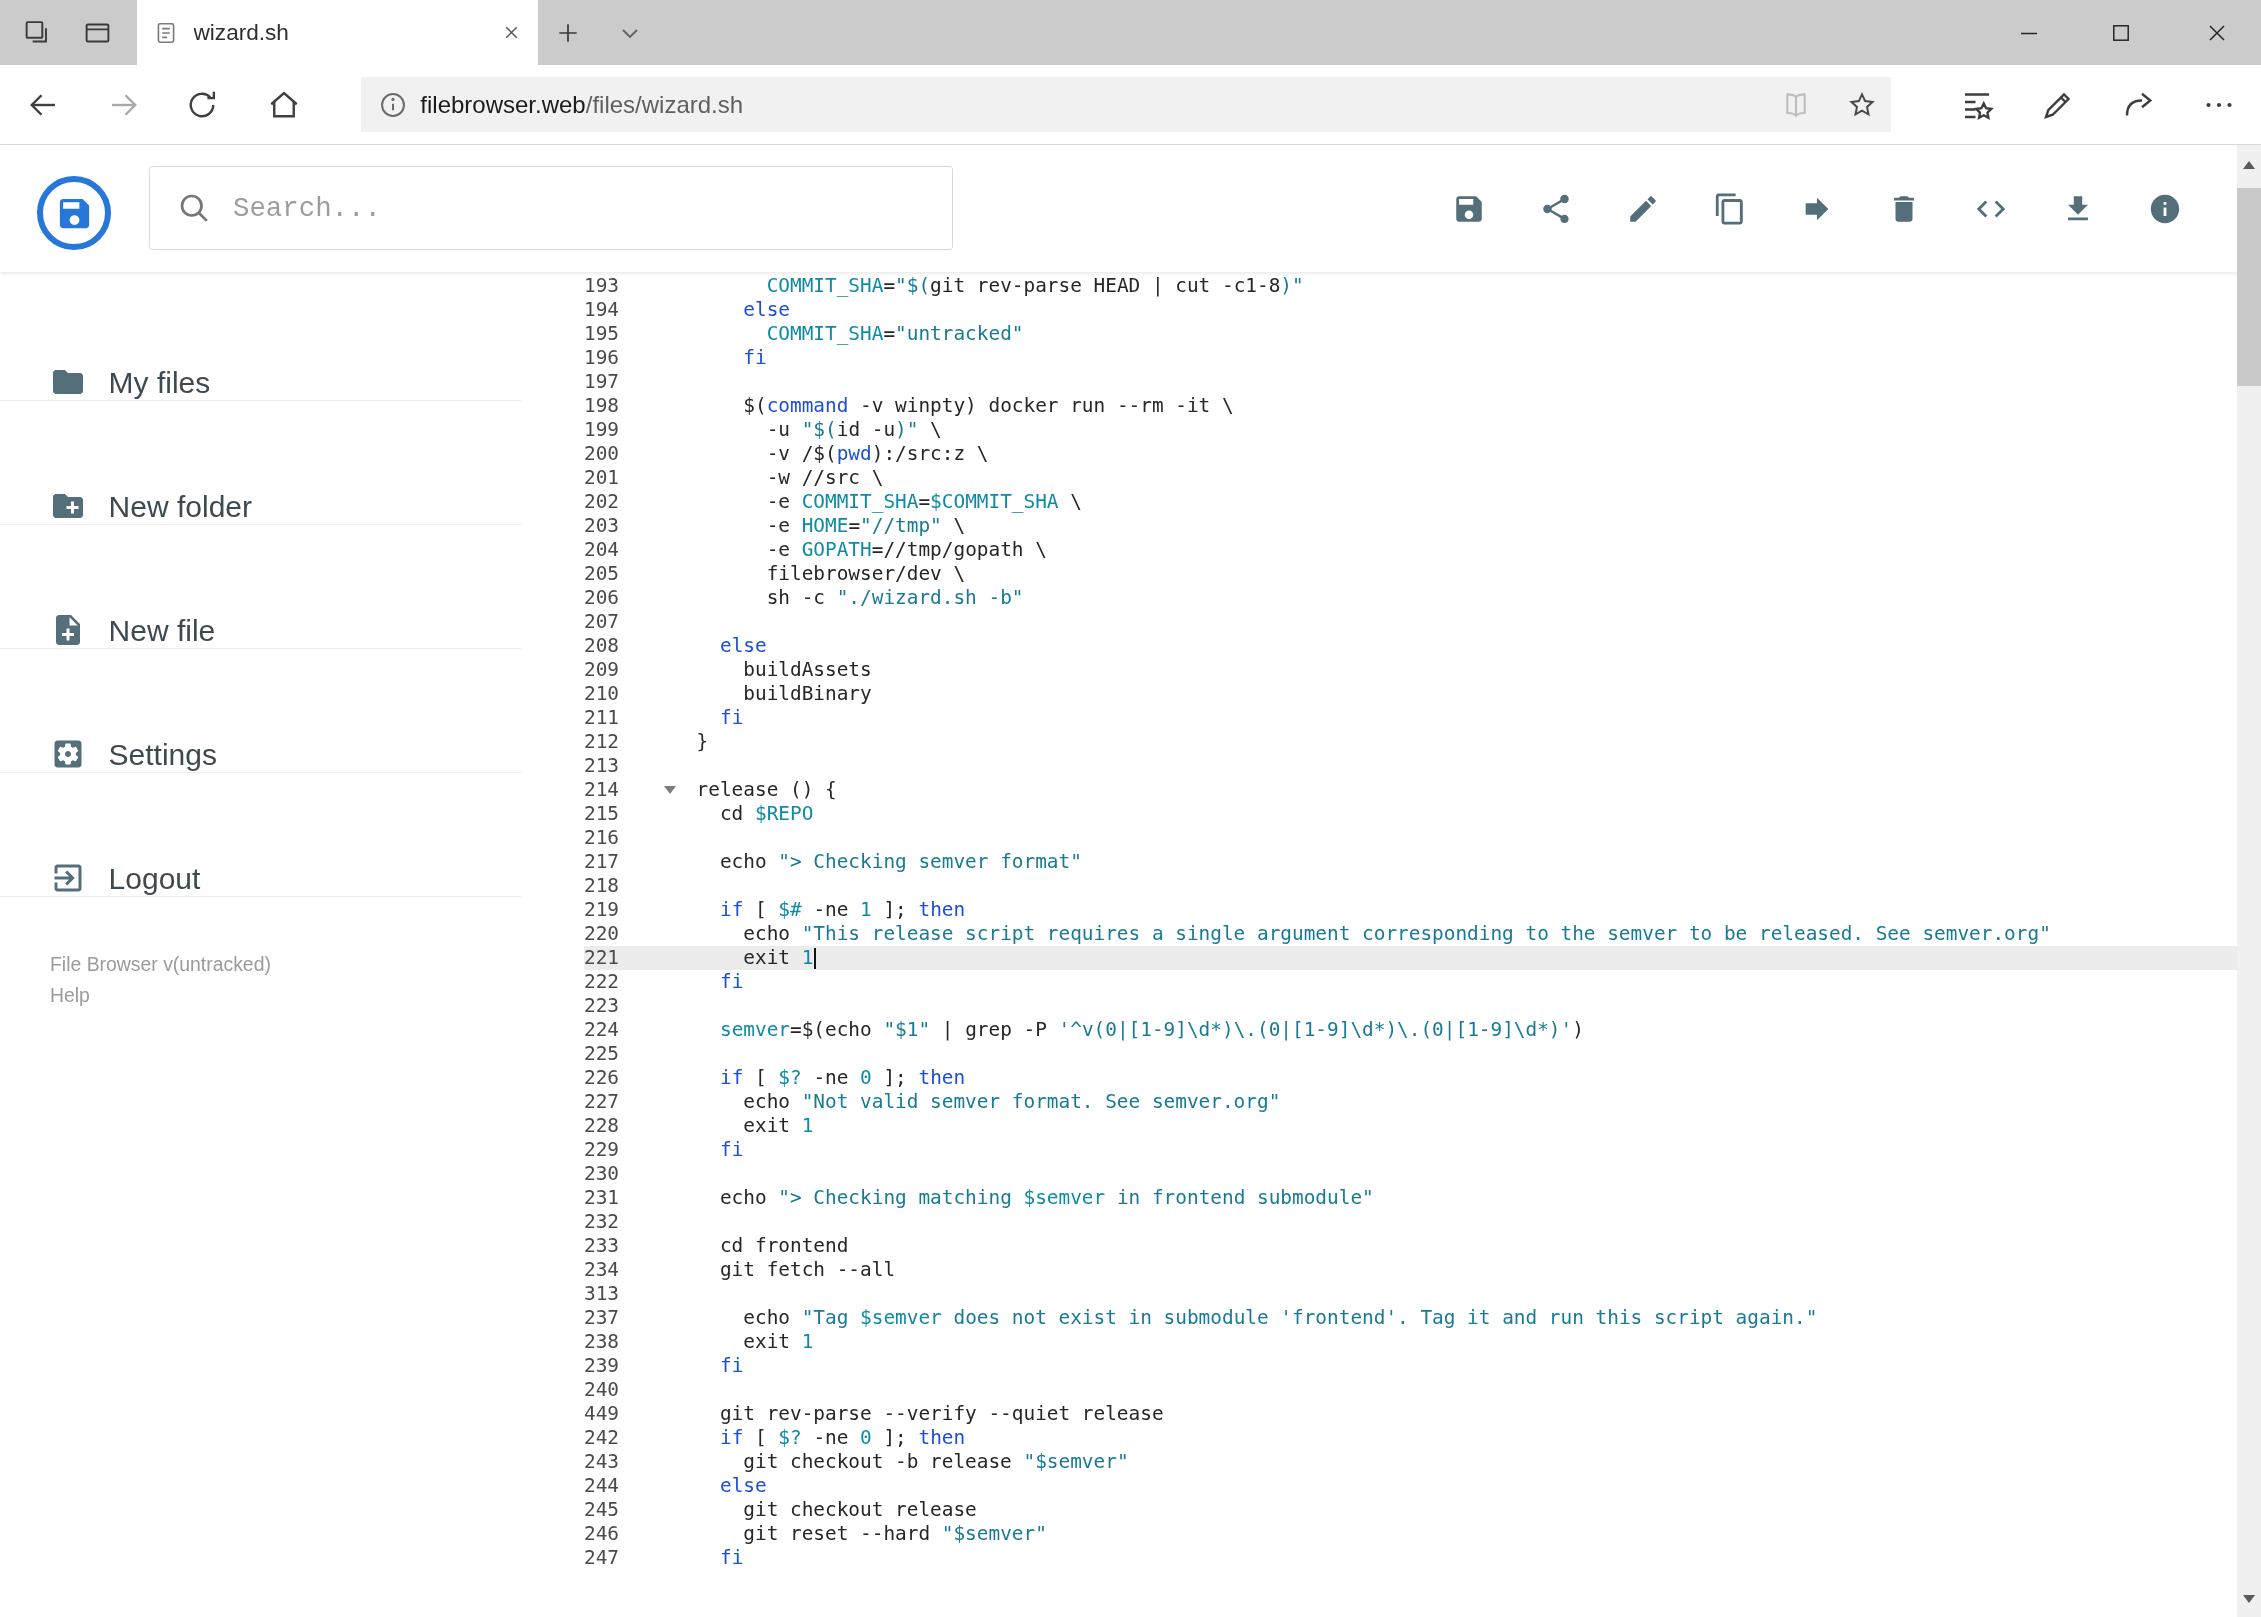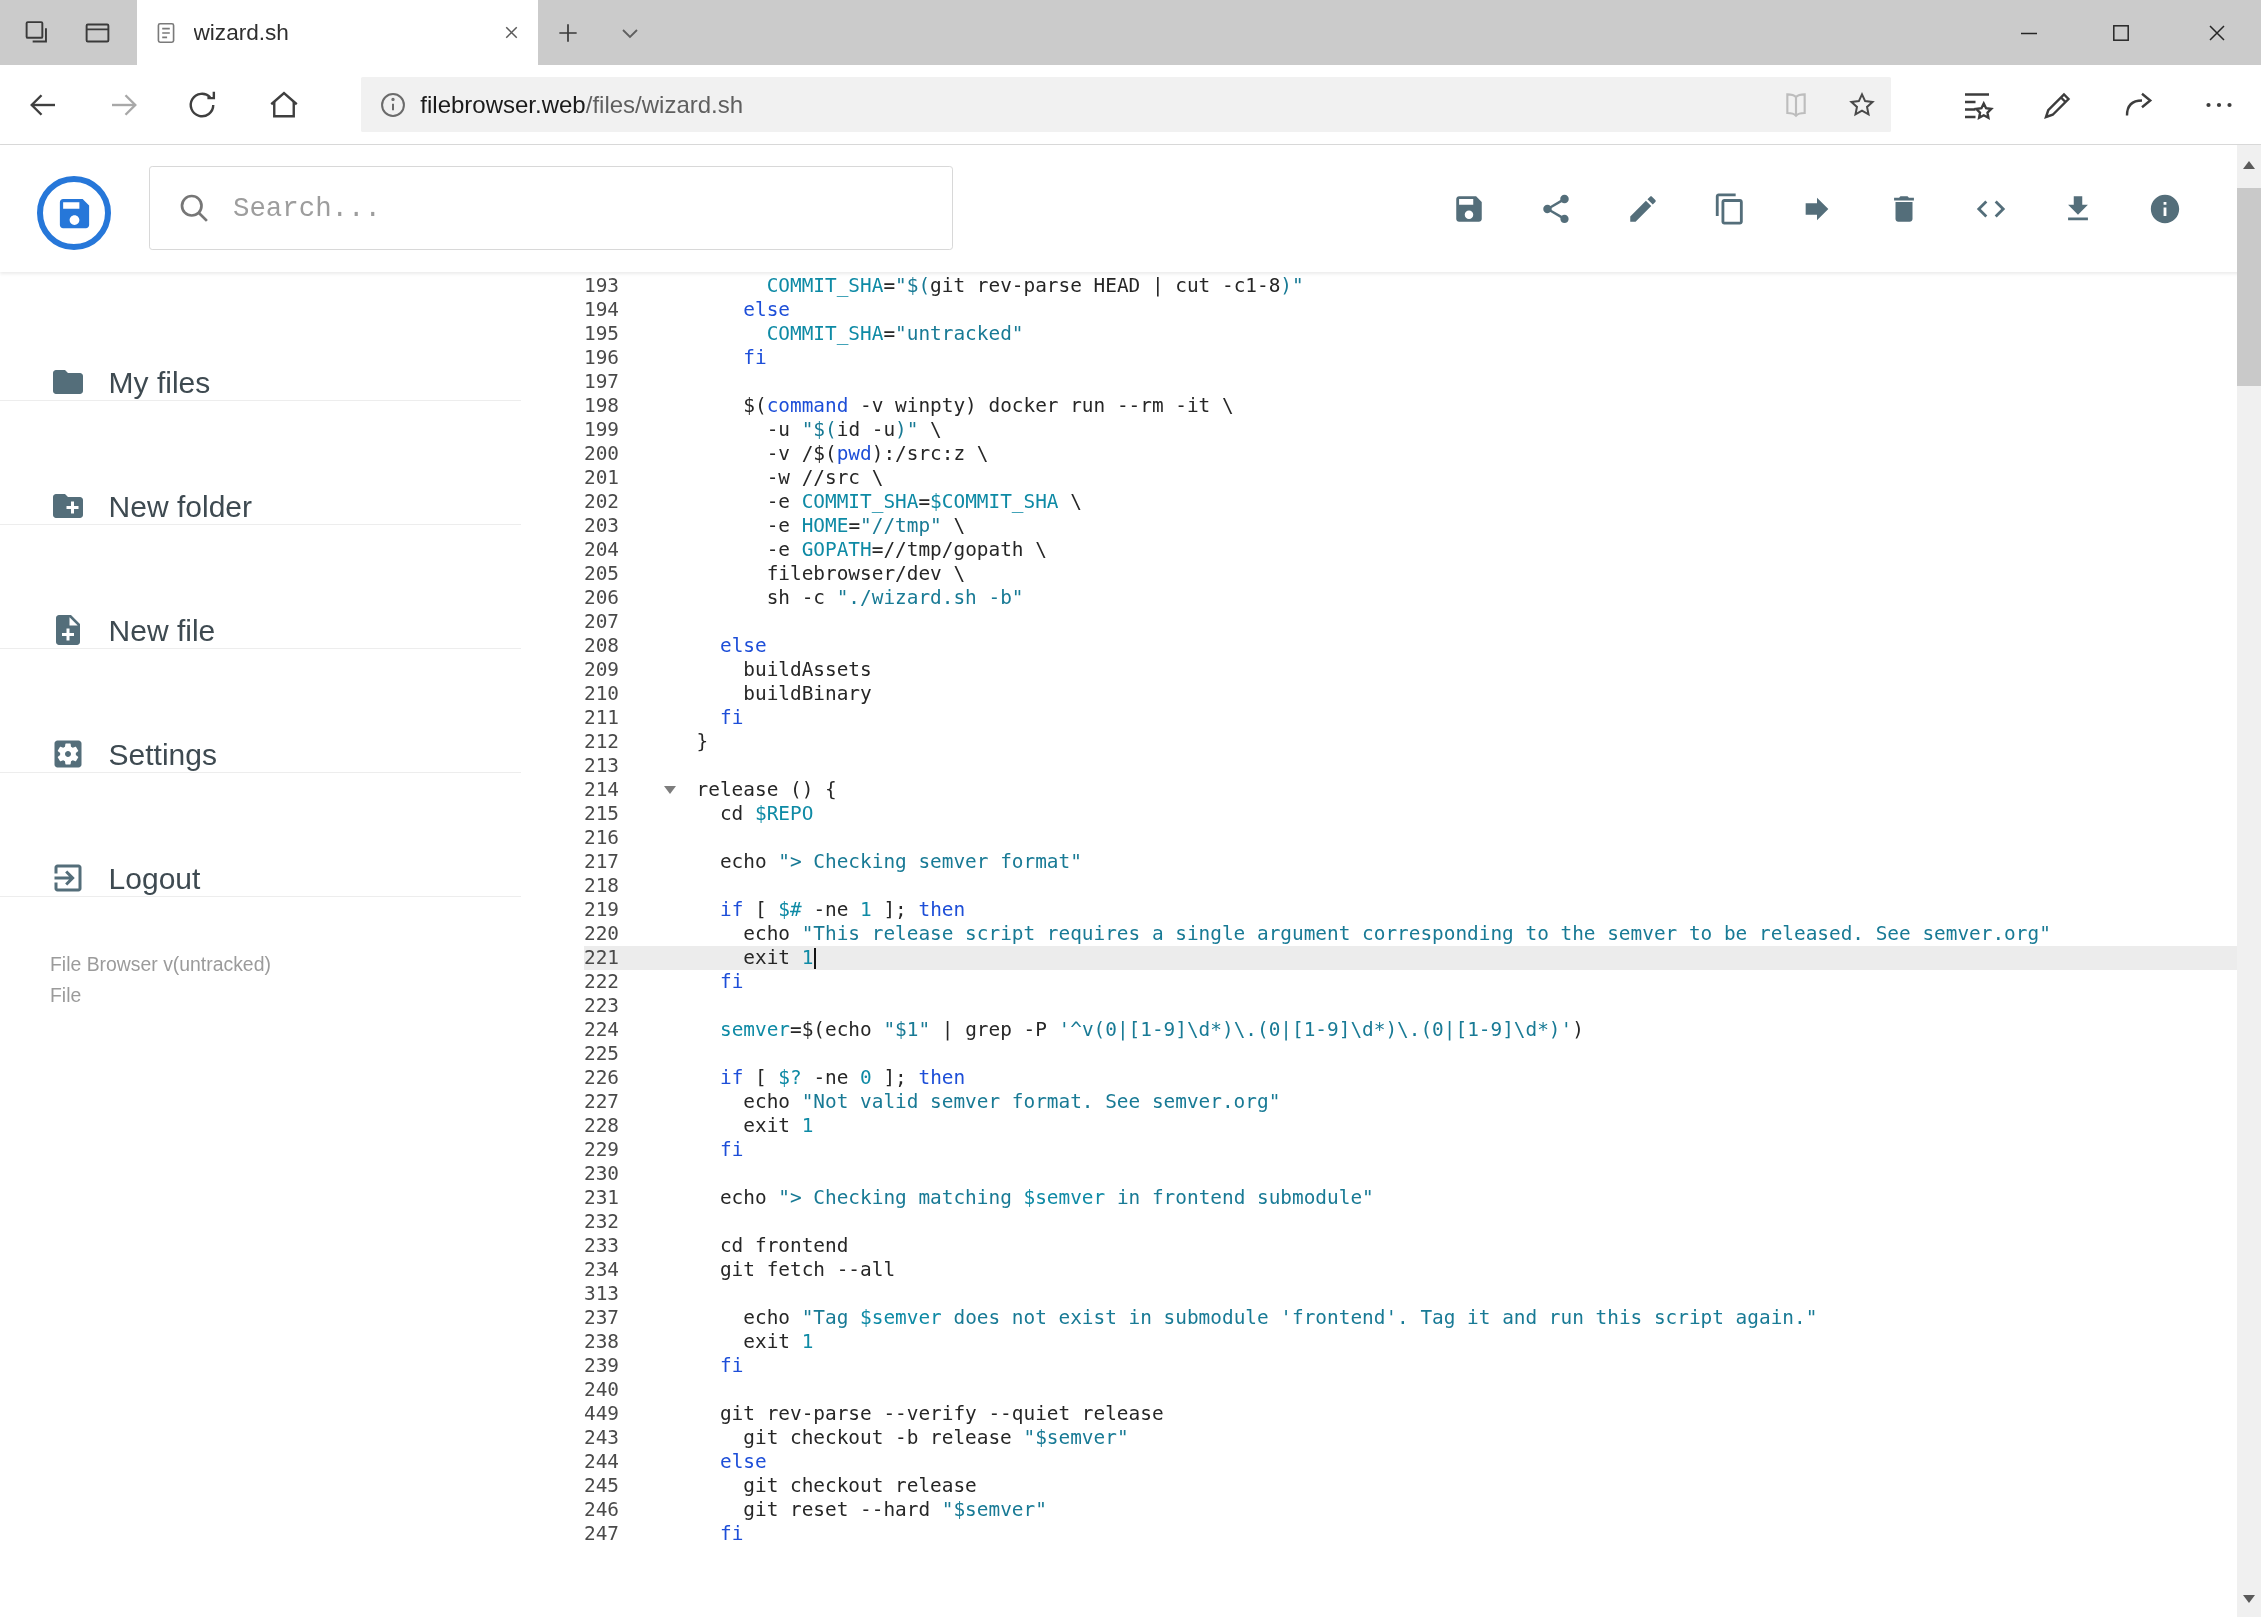--- a/index.html
+++ b/index.html
@@ -318,21 +318,21 @@
           <span>
             <svg viewBox="0 0 24 24" width="36" height="36">
               <path d="M10.09 15.59L11.5 17l5-5-5-5-1.41 1.41L12.67 11H3v2h9.67l-2.58 2.59zM19 3H5c-1.11 0-2 .9-2 2v4h2V5h14v14H5v-4H3v4c0 1.1.89 2 2 2h14c1.1 0 2-.9 2-2V5c0-1.1-.9-2-2-2z" fill="#546e7a"></path>
             </svg>
           </span>
           <span class="lbl">Logout</span>
         </div>
       </div>
     <div id="sb-footer">
       <div>File Browser v(untracked)</div>
-      <div>File</div>
+      <div>Help</div>
     </div>
   </div>
 
   <div id="editor">
     <div id="editor-rows">
         <div class="crow"><span class="gut">193</span><span class="cline"><span class="tk-d">      </span><span class="tk-v">COMMIT_SHA</span><span class="tk-d">=</span><span class="tk-s">"$(</span><span class="tk-d">git rev-parse HEAD | cut -c1-8</span><span class="tk-s">)"</span></span></div>
         <div class="crow"><span class="gut">194</span><span class="cline"><span class="tk-d">    </span><span class="tk-k">else</span></span></div>
         <div class="crow"><span class="gut">195</span><span class="cline"><span class="tk-d">      </span><span class="tk-v">COMMIT_SHA</span><span class="tk-d">=</span><span class="tk-s">"untracked"</span></span></div>
         <div class="crow"><span class="gut">196</span><span class="cline"><span class="tk-d">    </span><span class="tk-k">fi</span></span></div>
         <div class="crow"><span class="gut">197</span><span class="cline"></span></div>
@@ -372,20 +372,21 @@
         <div class="crow"><span class="gut">231</span><span class="cline"><span class="tk-d">  echo </span><span class="tk-s">"&gt; Checking matching </span><span class="tk-v">$semver</span><span class="tk-s"> in frontend submodule"</span></span></div>
         <div class="crow"><span class="gut">232</span><span class="cline"></span></div>
         <div class="crow"><span class="gut">233</span><span class="cline"><span class="tk-d">  cd frontend</span></span></div>
         <div class="crow"><span class="gut">234</span><span class="cline"><span class="tk-d">  git fetch --all</span></span></div>
         <div class="crow"><span class="gut">313</span><span class="cline"></span></div>
         <div class="crow"><span class="gut">237</span><span class="cline"><span class="tk-d">    echo </span><span class="tk-s">"Tag </span><span class="tk-v">$semver</span><span class="tk-s"> does not exist in submodule 'frontend'. Tag it and run this script again."</span></span></div>
         <div class="crow"><span class="gut">238</span><span class="cline"><span class="tk-d">    exit </span><span class="tk-n">1</span></span></div>
         <div class="crow"><span class="gut">239</span><span class="cline"><span class="tk-d">  </span><span class="tk-k">fi</span></span></div>
         <div class="crow"><span class="gut">240</span><span class="cline"></span></div>
         <div class="crow"><span class="gut">449</span><span class="cline"><span class="tk-d">  git rev-parse --verify --quiet release</span></span></div>
+        <div class="crow"><span class="gut">242</span><span class="cline"><span class="tk-d">  </span><span class="tk-k">if</span><span class="tk-d"> [ </span><span class="tk-v">$?</span><span class="tk-d"> -ne </span><span class="tk-n">0</span><span class="tk-d"> ]; </span><span class="tk-k">then</span></span></div>
         <div class="crow"><span class="gut">243</span><span class="cline"><span class="tk-d">    git checkout -b release </span><span class="tk-s">"$semver"</span></span></div>
         <div class="crow"><span class="gut">244</span><span class="cline"><span class="tk-d">  </span><span class="tk-k">else</span></span></div>
         <div class="crow"><span class="gut">245</span><span class="cline"><span class="tk-d">    git checkout release</span></span></div>
         <div class="crow"><span class="gut">246</span><span class="cline"><span class="tk-d">    git reset --hard </span><span class="tk-s">"$semver"</span></span></div>
         <div class="crow"><span class="gut">247</span><span class="cline"><span class="tk-d">  </span><span class="tk-k">fi</span></span></div>
       </div>
   </div>
 
   <div id="scrollbar">
     <span class="sa" style="top:0">

